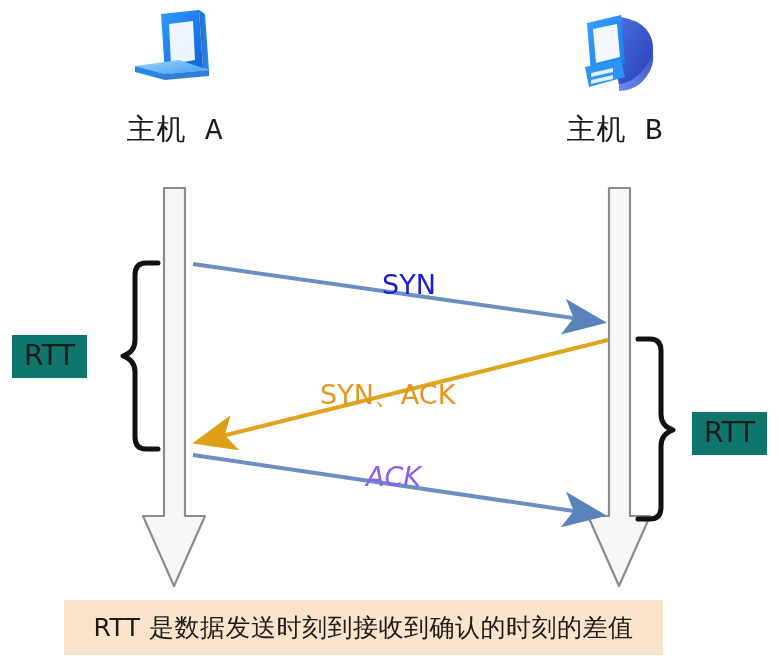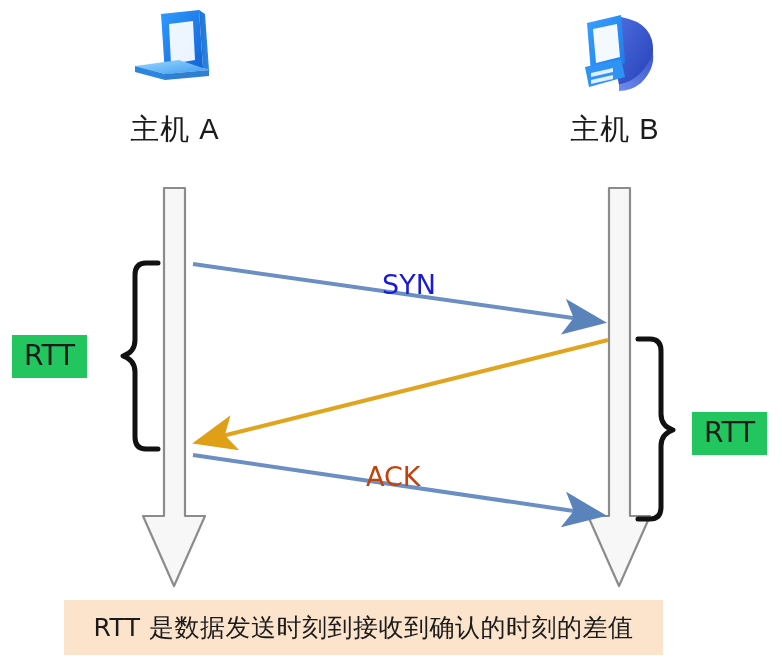--- a/index.html
+++ b/index.html
@@ -26,21 +26,21 @@
   }
   .host-icon svg { display: block; width: 100%; height: 100%; }
 
   .host-label {
     position: absolute;
     width: 220px;
     text-align: center;
     font-size: 29px;
     color: #1b1b1b;
     letter-spacing: 1px;
-    font-family: Liberation Sans, sans-serif;
+    font-family: Liberation Mono, monospace;
     white-space: nowrap;
   }
 
   
   .timeline { position: absolute; }
   .timeline svg { display: block; }
 
   
   #arrow-layer {
     position: absolute;
@@ -51,27 +51,27 @@
   }
 
   
   .msg-label {
     position: absolute;
     font-size: 27px;
     white-space: nowrap;
     font-family: "DejaVu Sans", "Liberation Sans", sans-serif;
   }
   .msg-syn   { color: #1a1ad6; margin-left: 16px; }
-  .msg-ack   { color: #c2410c; }
+  .msg-ack   { color: #8b5cf6; font-style: italic; }
   .msg-synack{ color: #e8941f; }
 
   
   .rtt-label {
     position: absolute;
-    background: #22c55e;
+    background: #0f766e;
     color: #1b1b1b;
     font-size: 28px;
     padding: 4px 12px 6px 12px;
     white-space: nowrap;
     font-family: "DejaVu Sans", "Liberation Sans", sans-serif;
   }
 
   
   .brace { position: absolute; }
   .brace svg { display: block; }
@@ -193,20 +193,21 @@
       <line x1="608" y1="340" x2="198" y2="442" stroke="#e0a41e" stroke-width="4" marker-end="url(#headOrange)"></line>
     </g>
 
     <g>
       <line x1="193" y1="455" x2="601" y2="515" stroke="#6b8fc2" stroke-width="4" marker-end="url(#headBlue)"></line>
     </g>
   </svg>
 
   <div class="msg-label msg-syn" style="left:366px; top:269px;">SYN</div>
 
+  <div class="msg-label msg-synack" style="left:320px; top:377px;">SYN、ACK</div>
 
   <div class="msg-label msg-ack" style="left:366px; top:461px;">ACK</div>
 
   <div class="brace" style="left:118px; top:258px;">
     <svg width="44" height="196" viewBox="0 0 44 196" xmlns="http://www.w3.org/2000/svg">
       <path d="M40 5 L28 5 Q17 5 17 17 L17 82 Q17 94 5 98 Q17 102 17 114 L17 179 Q17 191 28 191 L40 191" fill="none" stroke="#111111" stroke-width="5" stroke-linecap="round" stroke-linejoin="round"></path>
     </svg>
   </div>
   <div class="rtt-label" style="left:12px; top:335px;">RTT</div>
 

